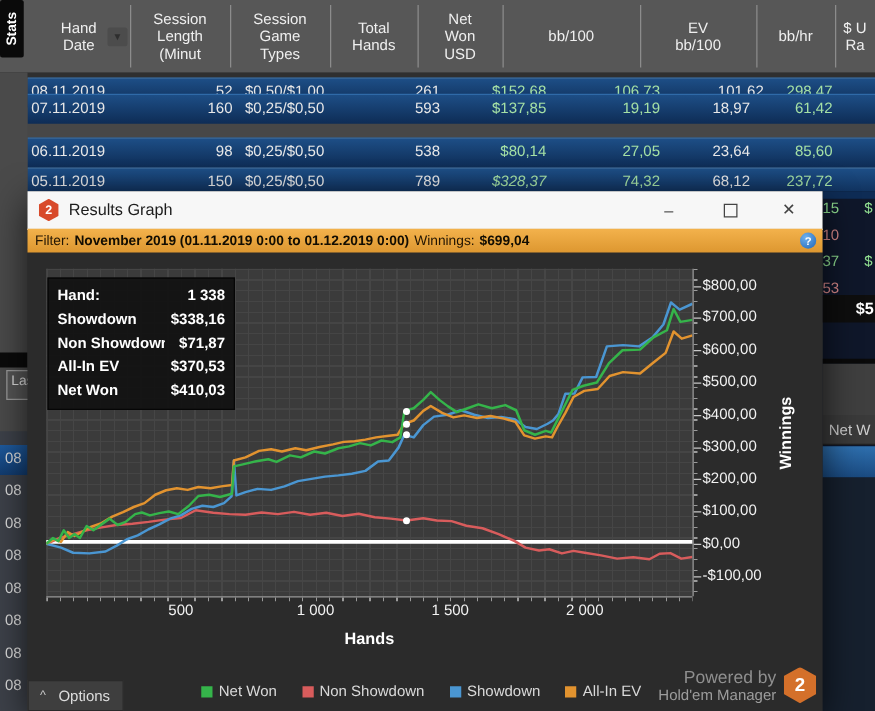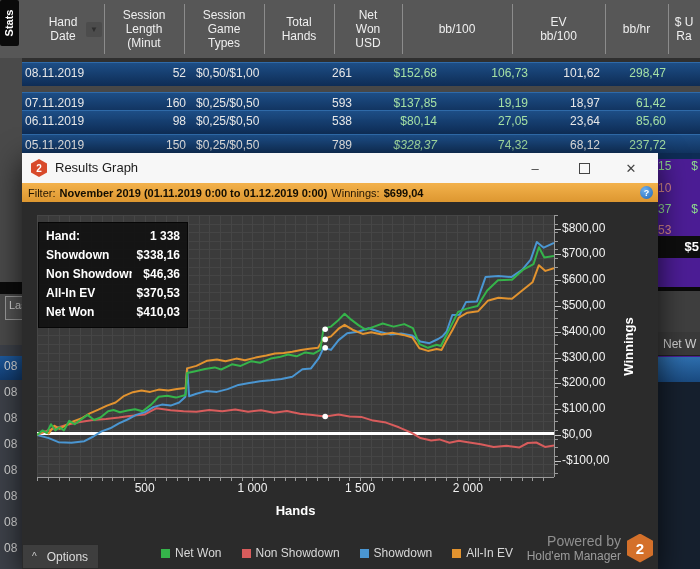--- a/index.html
+++ b/index.html
@@ -23,21 +23,21 @@
   
   #left-gutter{left:0;top:58px;width:22px;height:511px;background:#4a4a4a;}
   #left-gutter-lower{left:0;top:345px;width:22px;height:224px;background:#3d4149;}
   #left-black-band{left:0;top:282px;width:22px;height:12px;background:#0b0b0b;}
   #last-button{left:5px;top:296px;width:18px;height:20px;background:#555;border:1px solid #9a9a9a;
     color:#ddd;font-size:11px;overflow:hidden;padding:2px 0 0 3px;white-space:nowrap;}
   .gutter-row{position:absolute;left:0;width:22px;height:24px;color:#dcdcdc;font-size:12px;
     padding:3px 0 0 4px;box-sizing:border-box;white-space:nowrap;}
   .gutter-row.selected{background:linear-gradient(#1e5a9e,#123c70);}
   
-  #right-sliver{left:658px;top:153px;width:42px;height:416px;background:#4c1d95;}
+  #right-sliver{left:658px;top:153px;width:42px;height:416px;background:#0f172a;}
   .sliver-row{position:absolute;left:0;width:42px;height:20px;font-size:12px;white-space:nowrap;}
   .sliver-row .a{position:absolute;left:0;top:2px;}
   .sliver-row .b{position:absolute;right:2px;top:2px;}
   .frag-green{color:#8fdc8f;} .frag-red{color:#d98a8a;}
   #sliver-row4{position:absolute;left:0;top:0;width:42px;height:6px;background:#0e2c55;}
   #sliver-total{position:absolute;left:0;top:83px;width:42px;height:22px;background:#0e0e0e;}
   #sliver-total span{position:absolute;right:1px;top:3px;color:#fff;font-size:13px;font-weight:bold;}
   #sliver-line{position:absolute;left:0;top:134px;width:42px;height:4px;background:#0a0a0a;}
   #sliver-mid{position:absolute;left:0;top:138px;width:42px;height:41px;background:#3f3f3f;}
   #sliver-colhead{position:absolute;left:0;top:179px;width:42px;height:24px;background:#3a3a3a;
@@ -139,24 +139,24 @@
     </div>
   <div class="abs" id="header-gap"></div>
   <div class="abs" id="table-rows">
       <div class="trow" style="top: 62px;">
         <div class="tcell" style="left: 3px;">08.11.2019</div>
         <div class="tcell" style="right: 514px;">52</div>
         <div class="tcell" style="left: 174px;">$0,50/$1,00</div>
         <div class="tcell" style="right: 348px;">261</div>
         <div class="tcell money" style="right: 263px;">$152,68</div>
         <div class="tcell money" style="right: 172px;">106,73</div>
-        <div class="tcell" style="right: 100px; text-align: center;">101,62</div>
+        <div class="tcell" style="right: 89px; text-align: center;">101,62</div>
         <div class="tcell money" style="right: 34px;">298,47</div>
       </div>
-      <div class="trow" style="top: 92px;">
+      <div class="trow" style="top: 75px;">
         <div class="tcell" style="left: 3px;">07.11.2019</div>
         <div class="tcell" style="right: 514px;">160</div>
         <div class="tcell" style="left: 174px;">$0,25/$0,50</div>
         <div class="tcell" style="right: 348px;">593</div>
         <div class="tcell money" style="right: 263px;">$137,85</div>
         <div class="tcell money" style="right: 172px;">19,19</div>
         <div class="tcell" style="right: 100px;">18,97</div>
         <div class="tcell money" style="right: 34px;">61,42</div>
       </div>
       <div class="trow" style="top: 110px;">
@@ -294,21 +294,21 @@
         <div class="tt-row">
           <div class="tt-label">Hand:</div>
           <div class="tt-value">1 338</div>
         </div>
         <div class="tt-row">
           <div class="tt-label">Showdown</div>
           <div class="tt-value">$338,16</div>
         </div>
         <div class="tt-row">
           <div class="tt-label">Non Showdown</div>
-          <div class="tt-value">$46,36</div>
+          <div class="tt-value">$71,87</div>
         </div>
         <div class="tt-row">
           <div class="tt-label">All-In EV</div>
           <div class="tt-value">$370,53</div>
         </div>
         <div class="tt-row">
           <div class="tt-label">Net Won</div>
           <div class="tt-value">$410,03</div>
         </div>
       </div>

